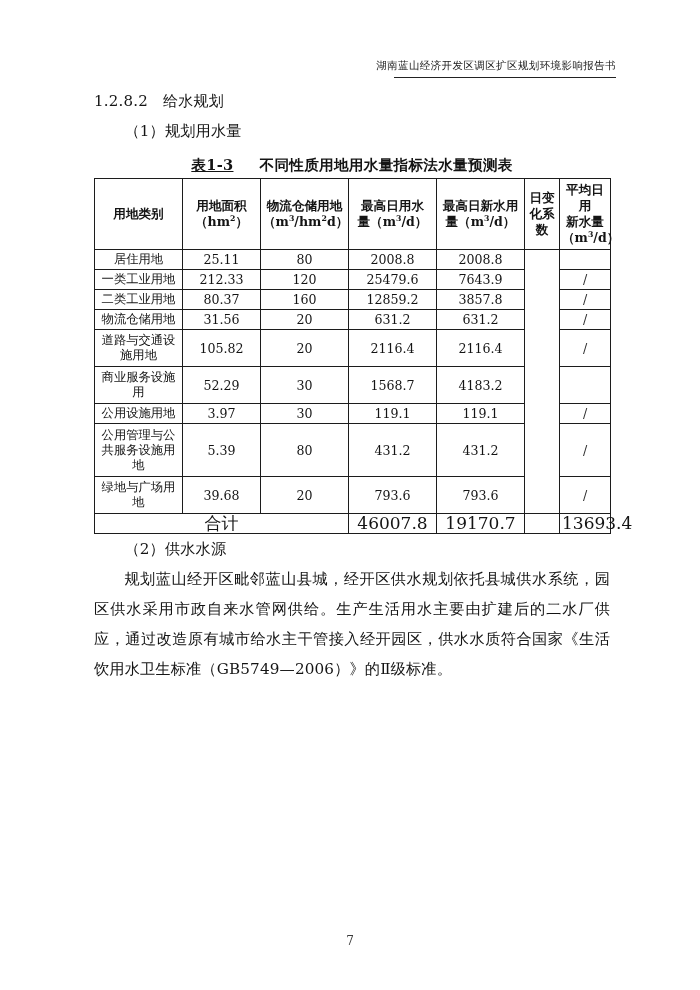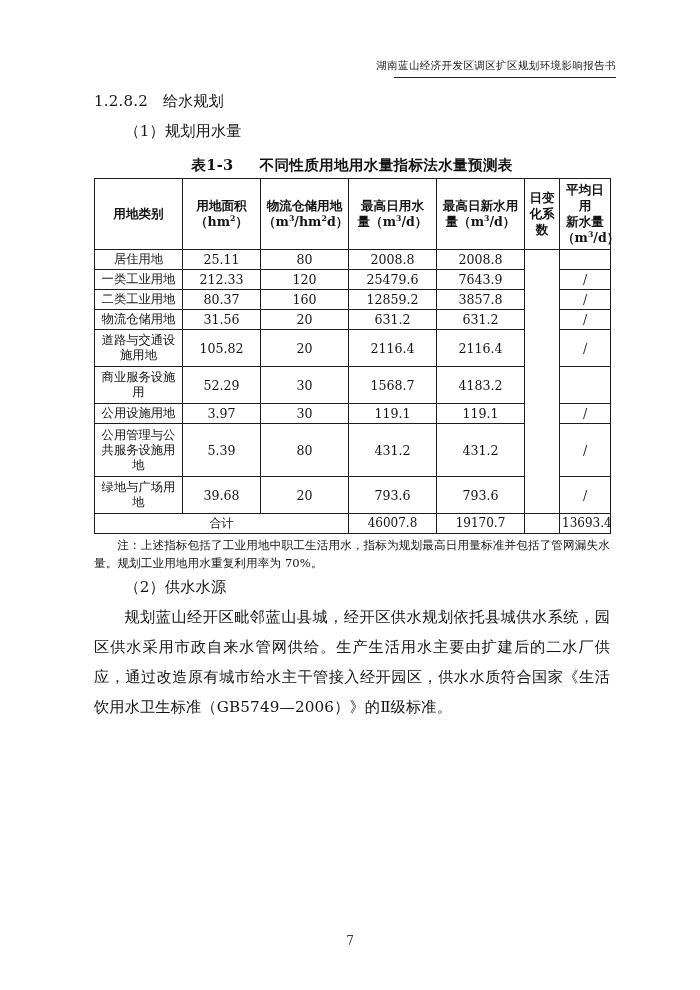--- a/index.html
+++ b/index.html
@@ -79,21 +79,21 @@
 
   
   .table-caption {
     margin: 9px 0 3px 0;
     text-align: center;
     font-size: 14.6px;
     font-weight: bold;
     line-height: 20px;
     letter-spacing: 0.3px;
   }
-  .table-caption .tc-num { margin-right: 26px; }
+  .table-caption .tc-num { margin-right: 26px; text-decoration: underline; }
 
   table.wt {
     border-collapse: collapse;
     width: 516px;
     table-layout: fixed;
     font-size: 12.4px;
     margin-top: 1px;
   }
   table.wt th, table.wt td {
     border: 1px solid #1c1c1c;
@@ -110,21 +110,21 @@
     line-height: 16px;
   }
   table.wt tbody td {
     height: 17px;
   }
   table.wt tbody tr.tall td { height: 34px; }
   table.wt tbody tr.xtall td { height: 50px; }
   td.cat { font-size: 12.3px; }
   td.numcell { font-size: 12.6px; }
   td.slash { font-size: 12.6px; color: #2a2a2a; }
-  tr.total td { height: 19px; font-size: 12px; text-align: center; }
+  tr.total td { height: 19px; font-size: 17px; text-align: center; }
 
   col.c1 { width: 88px; }
   col.c2 { width: 78px; }
   col.c3 { width: 88px; }
   col.c4 { width: 88px; }
   col.c5 { width: 88px; }
   col.c6 { width: 35px; }
   col.c7 { width: 51px; }
 
   
@@ -269,21 +269,20 @@
         <tr class="total">
           <td colspan="3">合计</td>
           <td class="numcell">46007.8</td>
           <td class="numcell">19170.7</td>
           <td></td>
           <td class="numcell">13693.4</td>
         </tr>
       </tbody>
     </table>
 
-    <p class="note">注：上述指标包括了工业用地中职工生活用水，指标为规划最高日用量标准并包括了管网漏失水量。规划工业用地用水重复利用率为 70%。</p>
 
 
     <p class="para indent2">（2）供水水源</p>
 
     <p class="para indent2">规划蓝山经开区毗邻蓝山县城，经开区供水规划依托县城供水系统，园区供水采用市政自来水管网供给。生产生活用水主要由扩建后的二水厂供应，通过改造原有城市给水主干管接入经开园区，供水水质符合国家《生活饮用水卫生标准（GB5749—2006）》的Ⅱ级标准。</p>
 
   </div>
 
   <div class="footer">
     <span>7</span>

